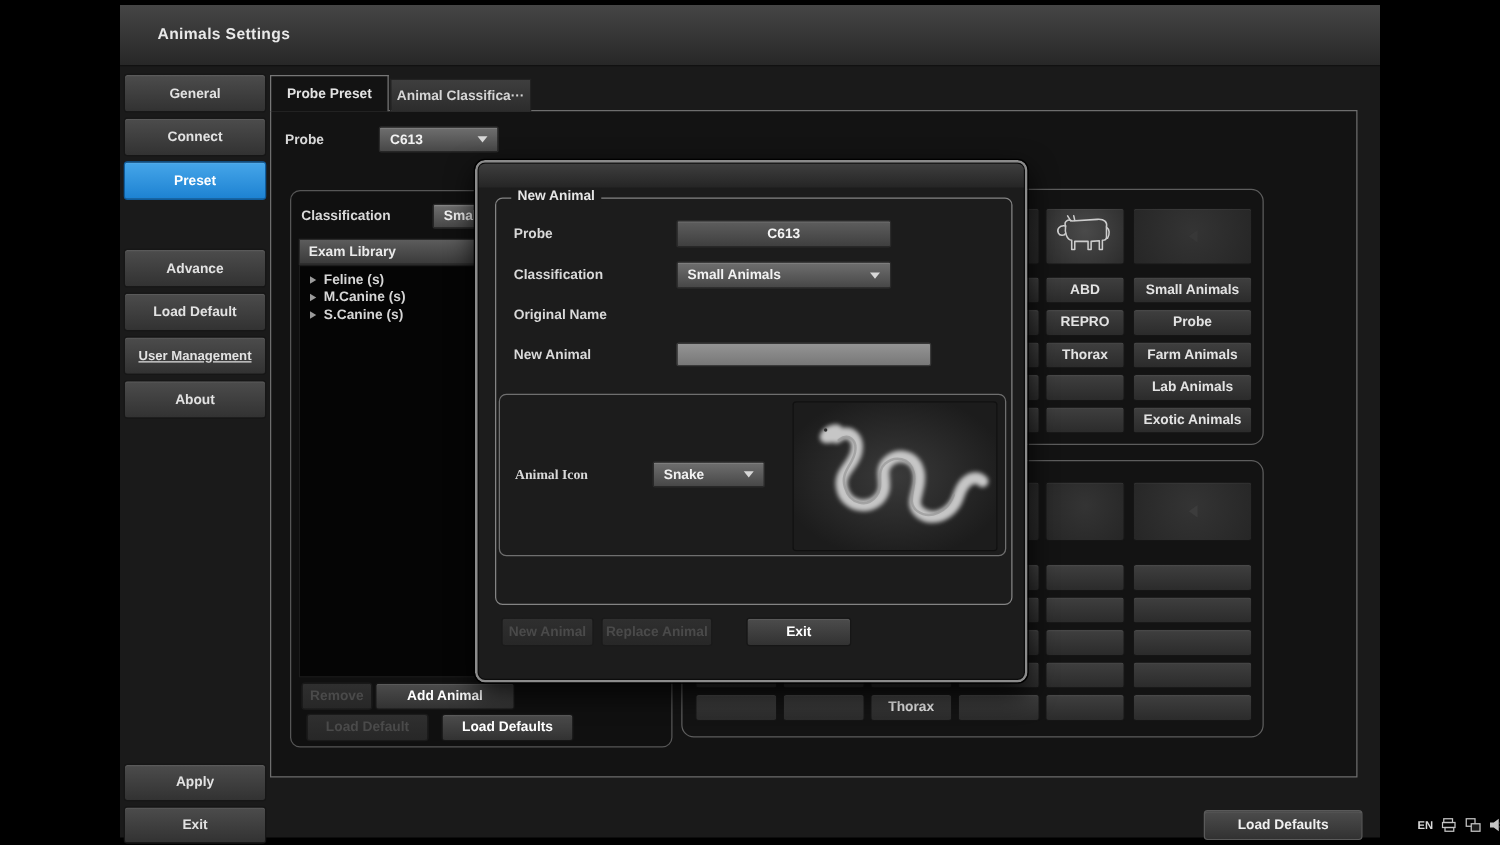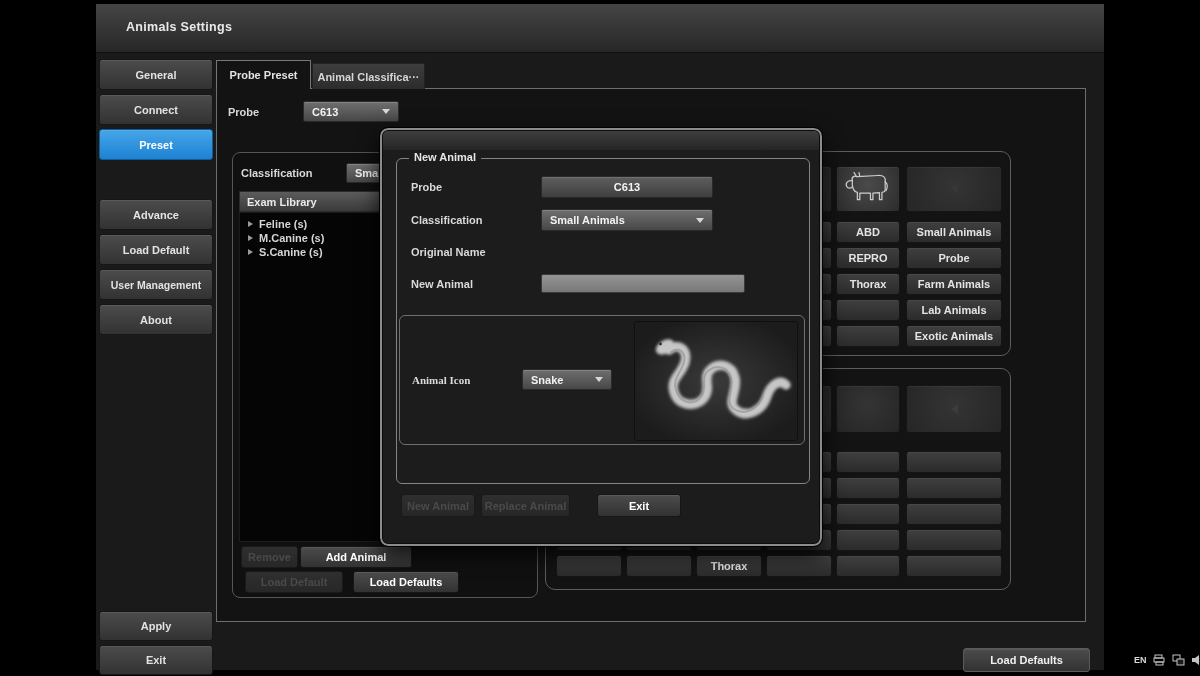--- a/index.html
+++ b/index.html
@@ -71,21 +71,21 @@
 
   <div class="titlebar">
     <span>Animals Settings</span>
   </div>
 
   <div class="btn" style="left:3px;top:55px;width:114px;height:31px;">General</div>
   <div class="btn" style="left:3px;top:90px;width:114px;height:31px;">Connect</div>
   <div class="btn blue" style="left:3px;top:125px;width:114px;height:31px;">Preset</div>
   <div class="btn" style="left:3px;top:195px;width:114px;height:31px;">Advance</div>
   <div class="btn" style="left:3px;top:230px;width:114px;height:31px;">Load Default</div>
-  <div class="btn" style="left:3px;top:265px;width:114px;height:31px;font-size:10.5px;">User Management</div>
+  <div class="btn" style="left:3px;top:265px;width:114px;height:31px;font-size:10.5px;text-decoration:underline;">User Management</div>
   <div class="btn" style="left:3px;top:300px;width:114px;height:31px;">About</div>
   <div class="btn" style="left:3px;top:607px;width:114px;height:30px;">Apply</div>
   <div class="btn" style="left:3px;top:641px;width:114px;height:30px;">Exit</div>
 
   <div class="mainbox"></div>
 
   <div class="tab active">Probe Preset</div>
   <div class="tab inactive">Animal Classifica···</div>
 
   <span class="lbl" style="left:132px;top:102px;">Probe</span>

